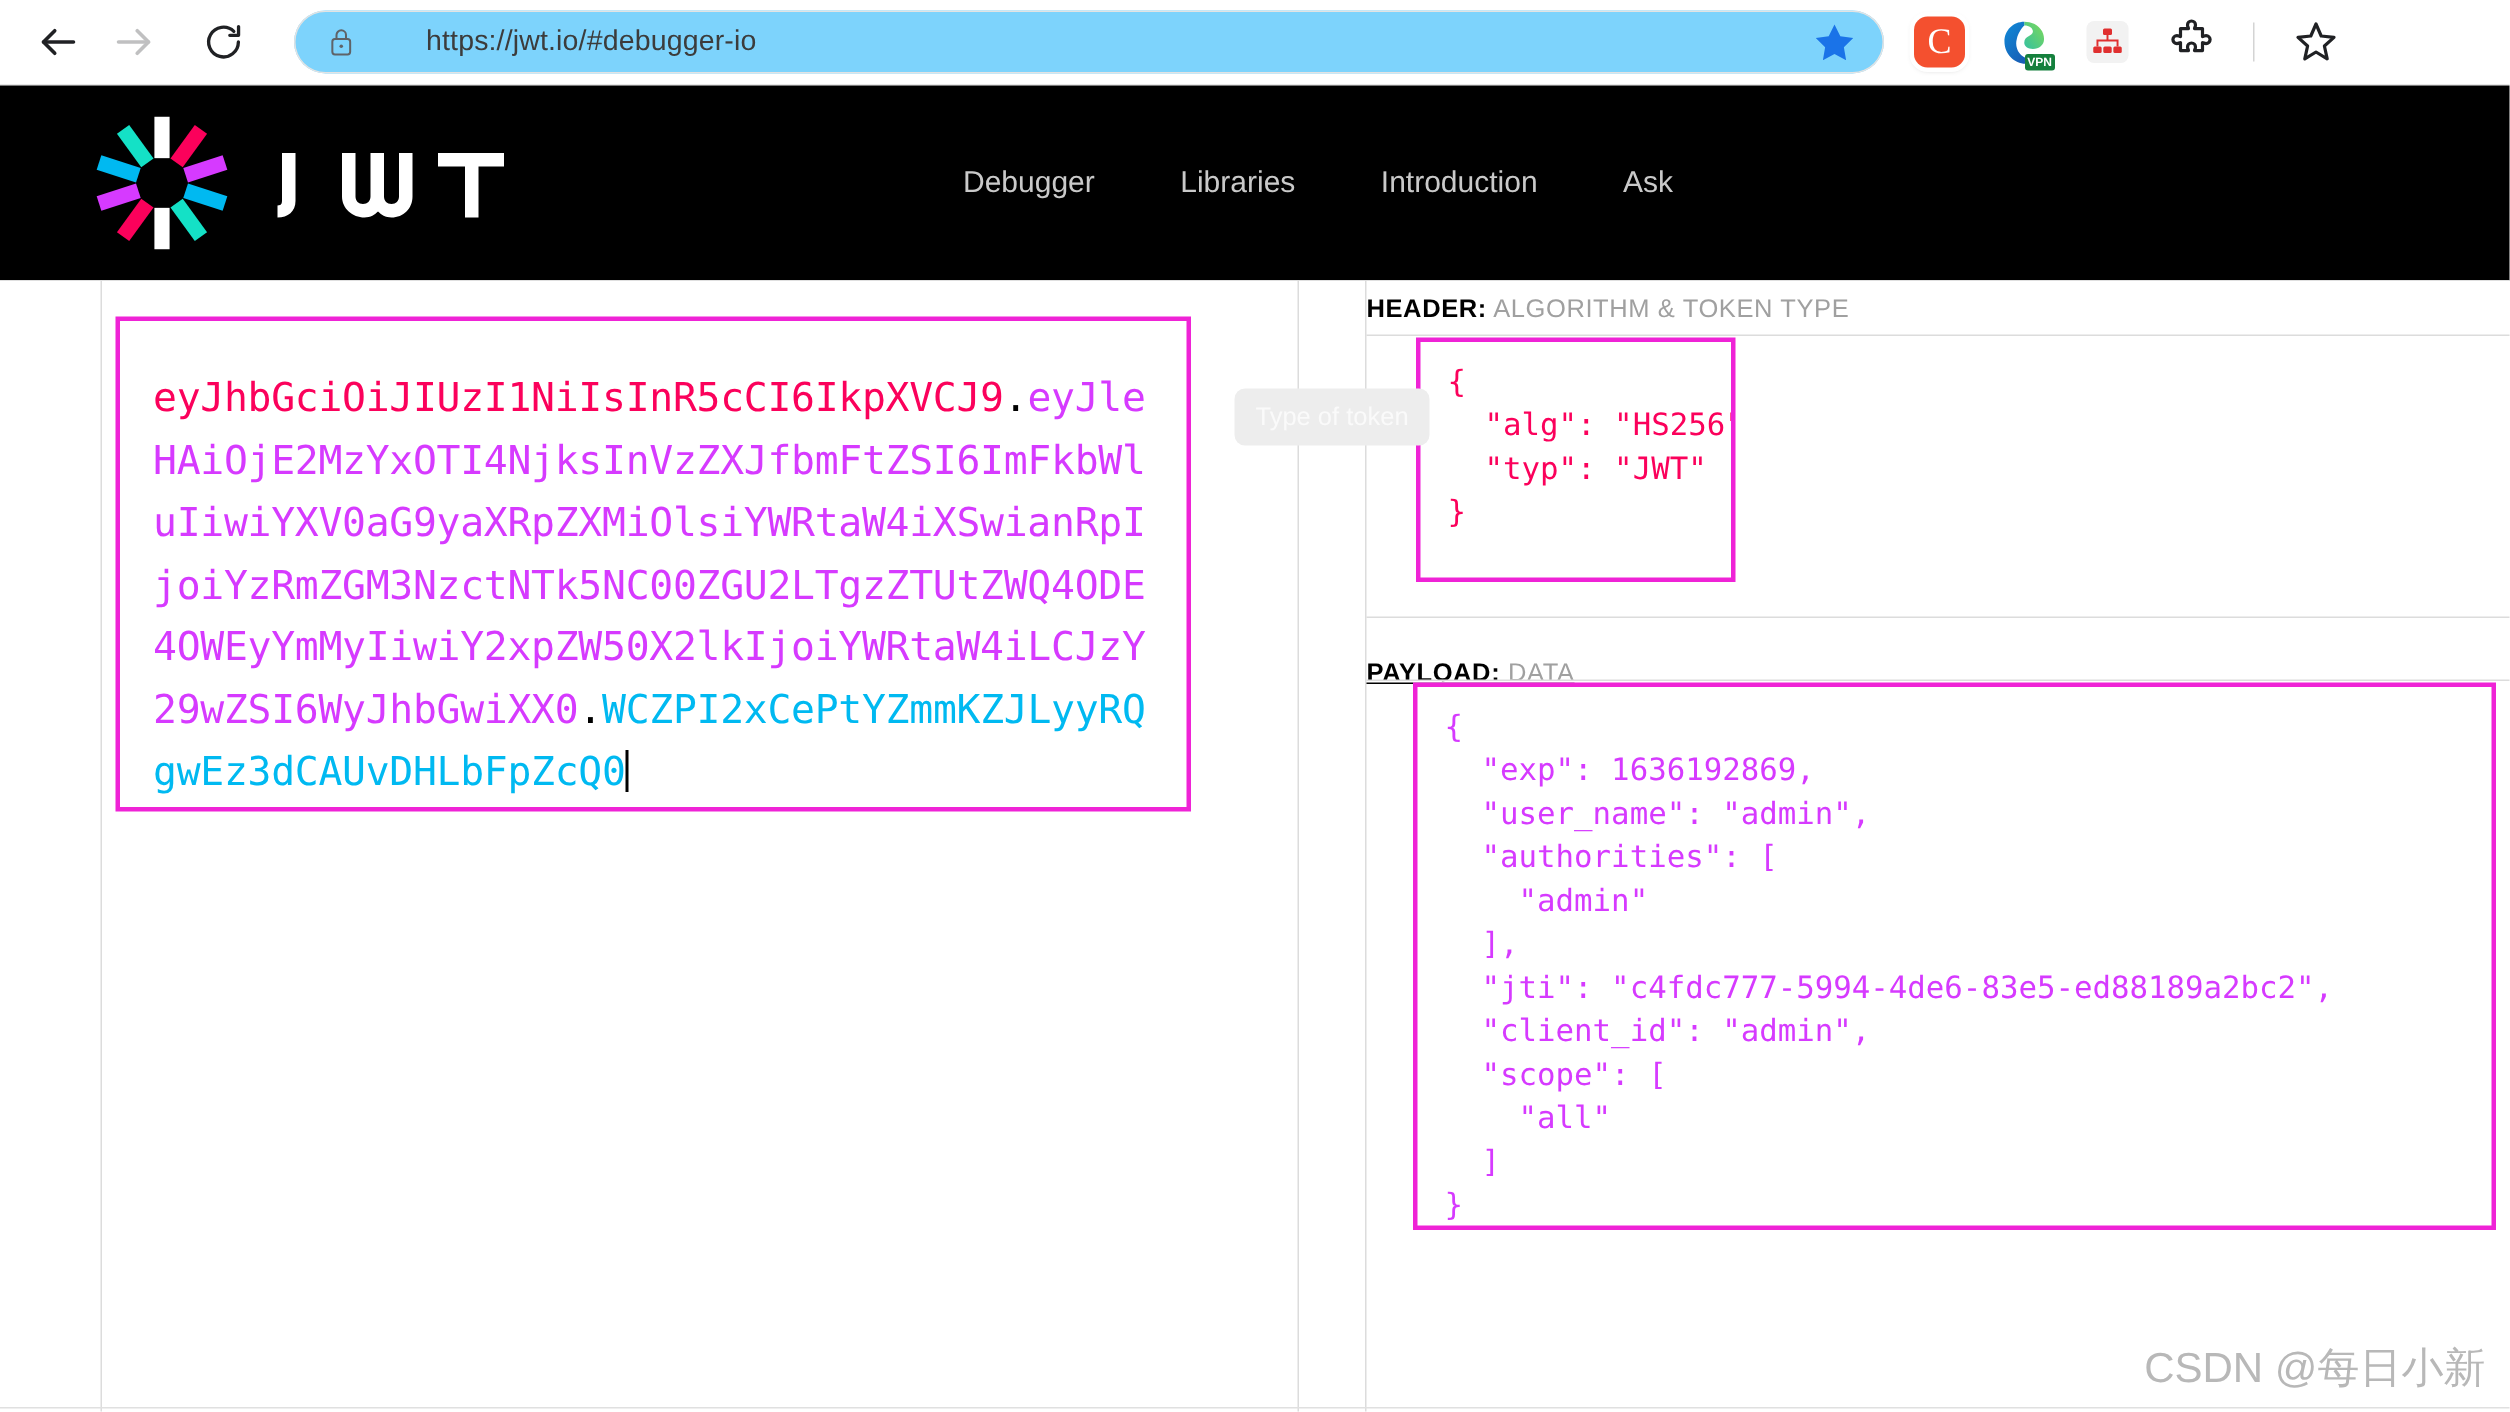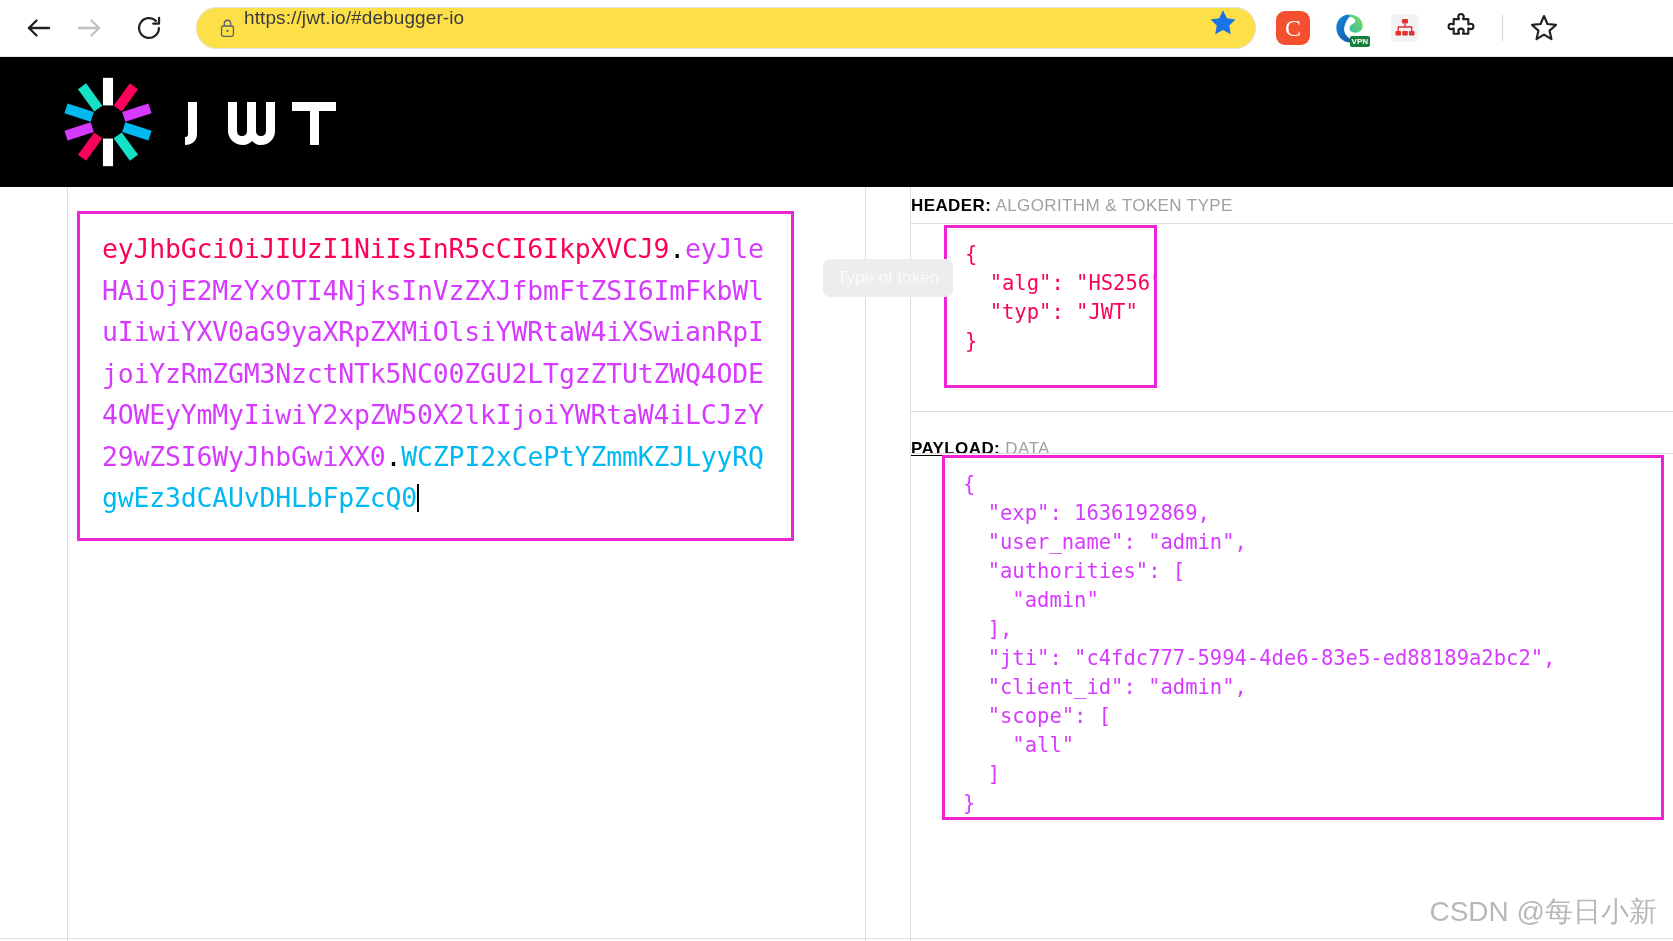--- a/index.html
+++ b/index.html
@@ -25,25 +25,26 @@
     border-radius: 50%;
   }
   .nav-btn svg { display: block; }
   .nav-back { margin-left: 16px; }
   .nav-reload { margin-left: 14px; }
 
   .omnibox {
     margin-left: 24px;
     flex: 0 0 1060px;
     height: 42px;
-    background: #fde047;
+    background: #7dd3fc;
     border-radius: 21px;
-    display: flex; 
+    display: flex; align-items: center;
     padding: 0 14px;
     box-shadow: 0 0 0 1px #e3e3e3 inset;
+    gap: 40px;
   }
   .lock-wrap { width: 34px; display:flex; align-items:center; justify-content:center; }
   .url-text {
     font-size: 19px;
     color: #3c3c3c;
     letter-spacing: .1px;
     white-space: nowrap; overflow: hidden;
     font-family: "Liberation Sans", sans-serif;
   }
   .bookmark-star { margin-left: auto; padding-right: 4px; display:flex; }
@@ -140,20 +141,21 @@
     background: #ffffff;
     padding: 14px 20px 10px 22px;
   }
   .token-text {
     font-family: "DejaVu Sans Mono", monospace;
     font-size: 26.5px;
     line-height: 41.5px;
     word-break: break-all;
     white-space: pre-wrap;
     letter-spacing: -0.2px;
+    margin-top: 17px;
   }
   .seg-header { color: #fb015b; }
   .seg-dot    { color: #000000; }
   .seg-payload{ color: #d63aff; }
   .seg-sig    { color: #00b9f1; }
   .caret {
     display: inline-block;
     width: 2px; height: 28px;
     background: #000;
     vertical-align: -5px;
@@ -341,20 +343,26 @@
     </div>
     <div class="logo-word">
       <svg width="160" height="56" viewBox="0 0 160 56">
         <path d="M6 8 h9 v32 c0 7-5 11-12 11 v-8 c3 0 3-2 3-4z" fill="#ffffff"></path>
         <path d="M46 8 h9 v29 c0 3 2 5 5 5 s5-2 5-5 V8 h9 v29 c0 3 2 5 5 5 s5-2 5-5 V8 h9 v29 c0 8-6 14-14 14 -4 0-7-2-9-4 -2 2-5 4-9 4 -8 0-15-6-15-14z" fill="#ffffff"></path>
         <path d="M110 8 h44 v9 h-17 v34 h-9 V17 h-18z" fill="#ffffff"></path>
       </svg>
     </div>
   </div>
 
+  <nav class="site-nav">
+    <a href="#">Debugger</a>
+    <a href="#">Libraries</a>
+    <a href="#">Introduction</a>
+    <a href="#">Ask</a>
+  </nav>
 
 </div>
 
 <div class="main">
 
   <div class="col-left">
     <div class="divider-left"></div>
 
     <div class="token-box">
       <div class="token-text"><span class="seg-header">eyJhbGciOiJIUzI1NiIsInR5cCI6IkpXVCJ9</span><span class="seg-dot">.</span><span class="seg-payload">eyJleHAiOjE2MzYxOTI4NjksInVzZXJfbmFtZSI6ImFkbWluIiwiYXV0aG9yaXRpZXMiOlsiYWRtaW4iXSwianRpIjoiYzRmZGM3NzctNTk5NC00ZGU2LTgzZTUtZWQ4ODE4OWEyYmMyIiwiY2xpZW50X2lkIjoiYWRtaW4iLCJzY29wZSI6WyJhbGwiXX0</span><span class="seg-dot">.</span><span class="seg-sig">WCZPI2xCePtYZmmKZJLyyRQgwEz3dCAUvDHLbFpZcQ0</span><span class="caret"></span></div>

